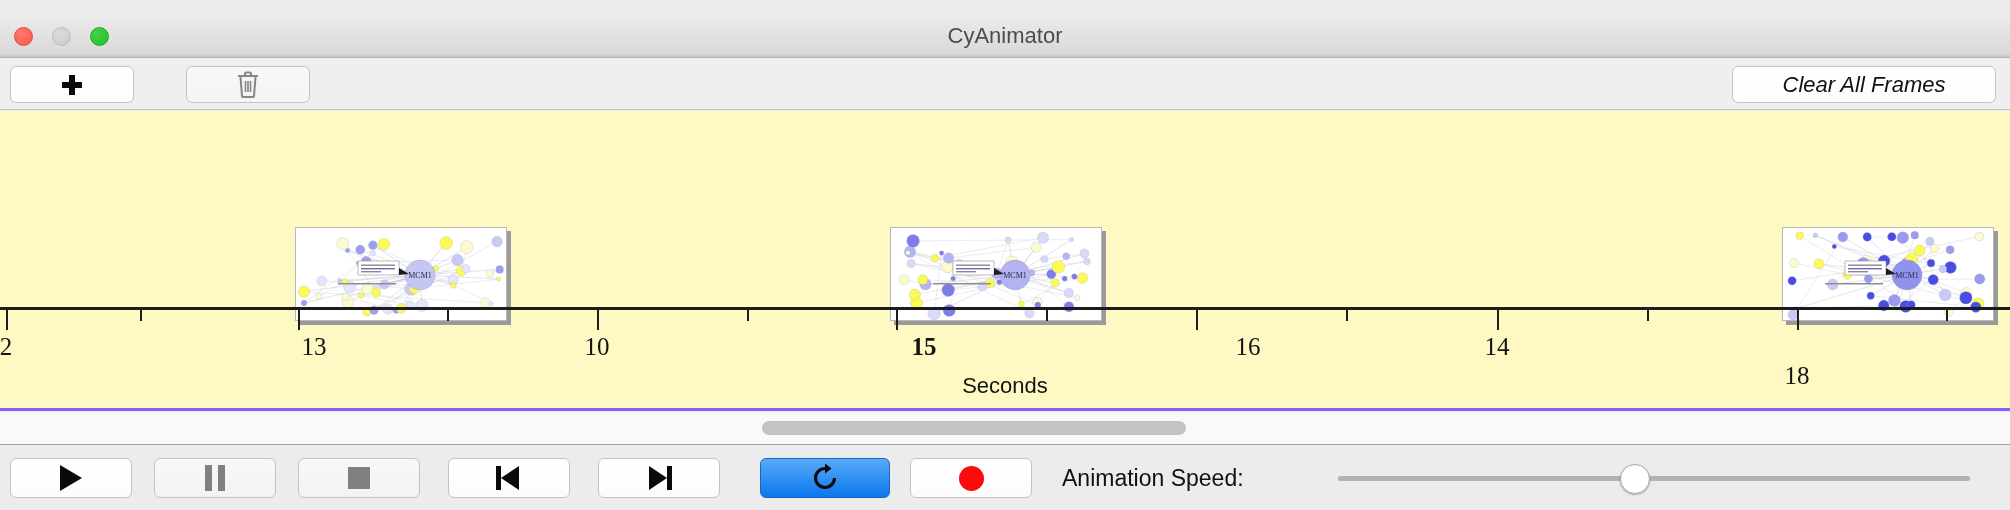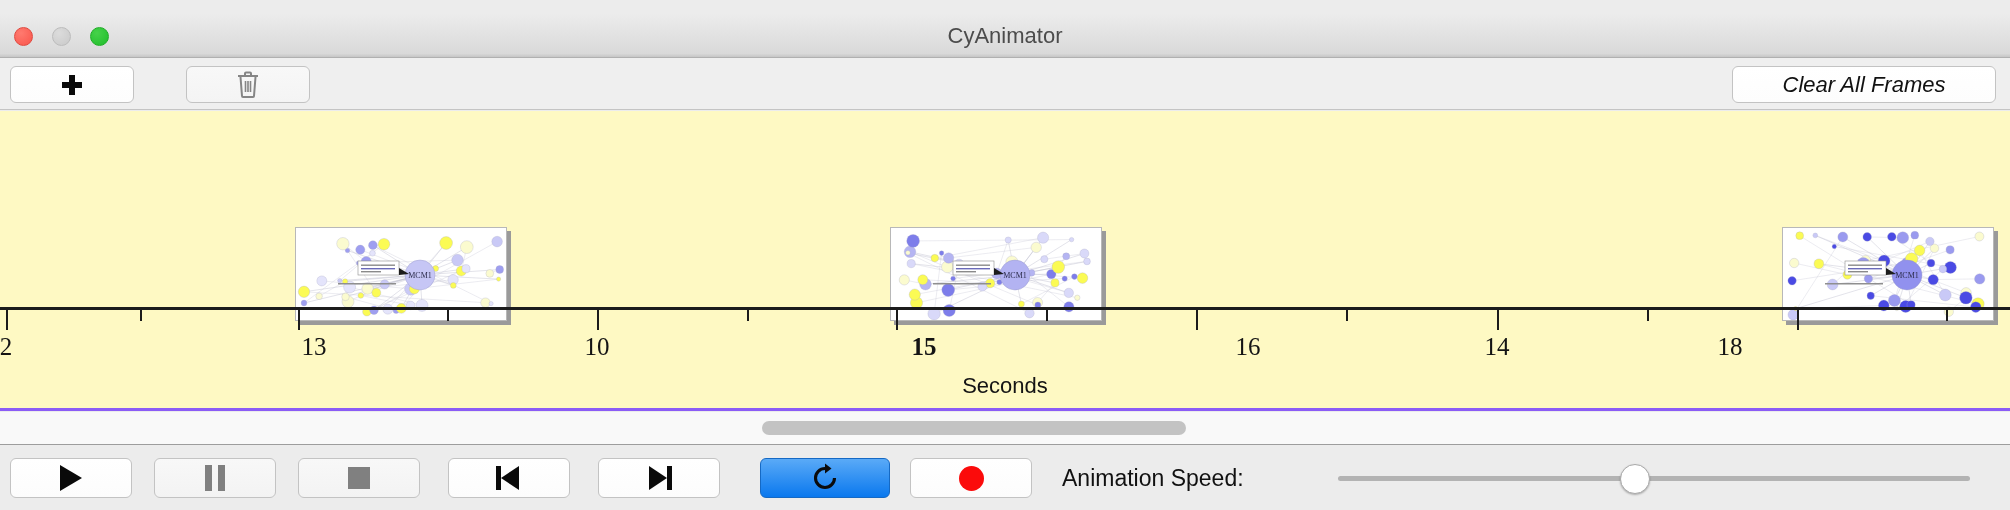--- a/index.html
+++ b/index.html
@@ -693,21 +693,21 @@
           <div class="tick-label" style="left: 298px; margin-left: 16px;">13</div>
           <div class="tick major" style="left: 597px;"></div>
           <div class="tick-label" style="left: 597px;">10</div>
           <div class="tick major" style="left: 896px;"></div>
           <div class="tick-label" style="left: 924px; font-weight: bold;">15</div>
           <div class="tick major" style="left: 1196px;"></div>
           <div class="tick-label" style="left: 1248px;">16</div>
           <div class="tick major" style="left: 1497px;"></div>
           <div class="tick-label" style="left: 1497px;">14</div>
           <div class="tick major" style="left: 1797px;"></div>
-          <div class="tick-label" style="left: 1730px;">18</div>
+          <div class="tick-label" style="left: 1797px; margin-top: 29px;">18</div>
           <div class="tick minor" style="left: 140px;"></div>
           <div class="tick minor" style="left: 447px;"></div>
           <div class="tick minor" style="left: 747px;"></div>
           <div class="tick minor" style="left: 1046px;"></div>
           <div class="tick minor" style="left: 1346px;"></div>
           <div class="tick minor" style="left: 1647px;"></div>
           <div class="tick minor" style="left: 1946px;"></div>
         </div>
       <div class="axis-title">Seconds</div>
     </div>

